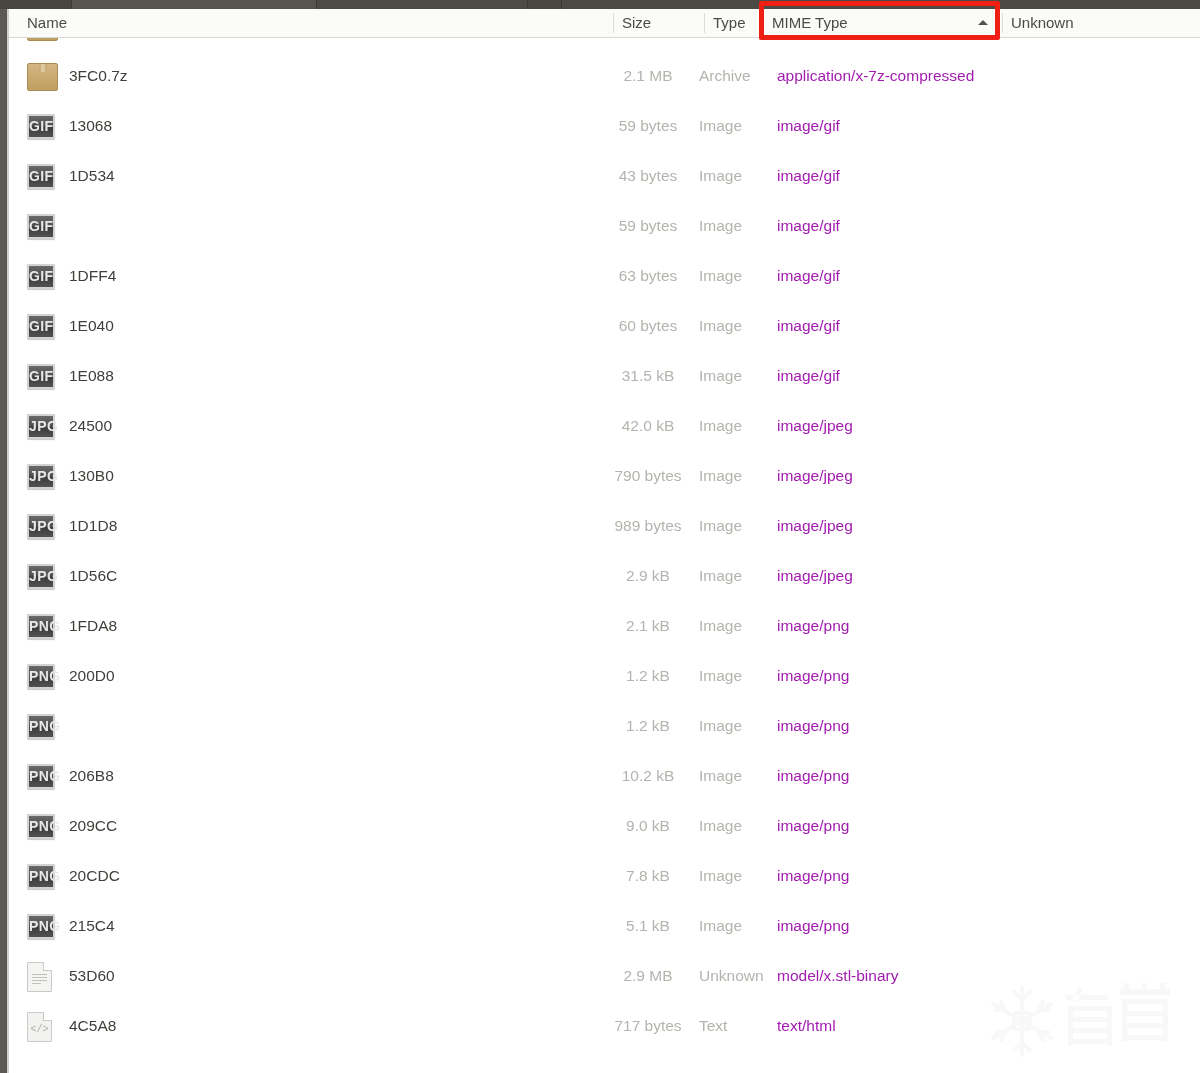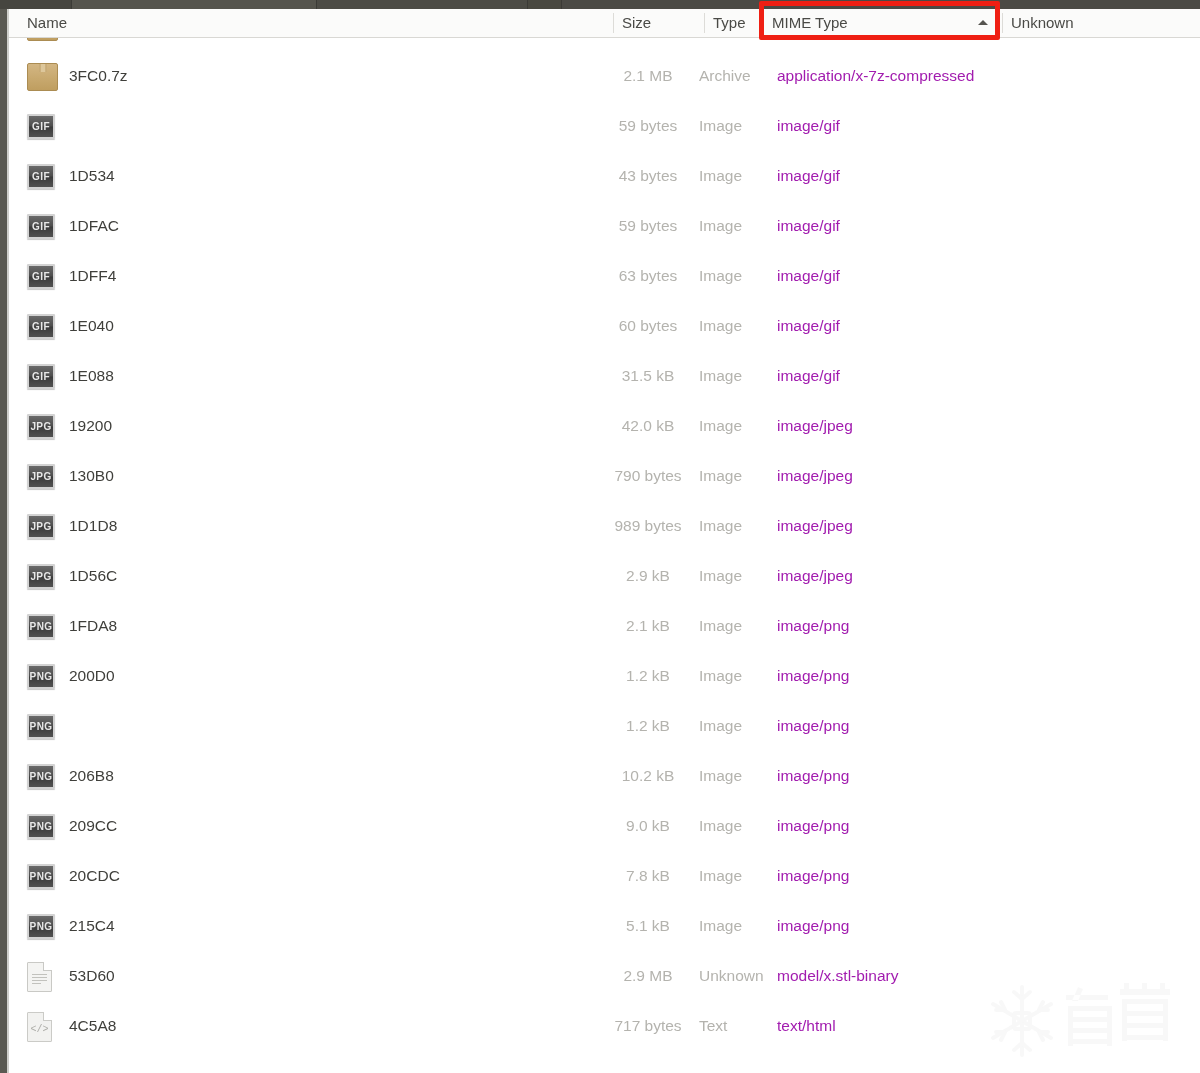--- a/index.html
+++ b/index.html
@@ -184,21 +184,21 @@
 
   
   .ic-img {
     top: 13px;
     width: 28px; height: 25px;
     background: linear-gradient(180deg,#6a6a6a 0%,#4d4d4d 48%,#3a3a3a 52%,#525252 100%);
     border: 2px solid #d3d3d3;
     border-radius: 1px;
     box-shadow: 0 1px 1px rgba(0,0,0,0.22);
     color: #e8e8e8;
-    font-size: 10px;
+    font-size: 14px;
     font-weight: bold;
     letter-spacing: 0.4px;
     text-align: center;
     line-height: 21px;
     font-family: "Liberation Sans", sans-serif;
   }
 
   
   .ic-doc {
     top: 11px;
@@ -308,34 +308,34 @@
       </div>
       <div class="row" style="top: 13px;">
         <div class="ficon ic-archive"></div>
         <div class="cell c-name">3FC0.7z</div>
         <div class="cell c-size">2.1 MB</div>
         <div class="cell c-type">Archive</div>
         <div class="cell c-mime">application/x-7z-compressed</div>
       </div>
       <div class="row" style="top: 63px;">
         <div class="ficon ic-img">GIF</div>
+        <div class="cell c-name">13068</div>
         <div class="cell c-size">59 bytes</div>
         <div class="cell c-type">Image</div>
         <div class="cell c-mime">image/gif</div>
       </div>
       <div class="row" style="top: 113px;">
         <div class="ficon ic-img">GIF</div>
         <div class="cell c-name">1D534</div>
         <div class="cell c-size">43 bytes</div>
         <div class="cell c-type">Image</div>
         <div class="cell c-mime">image/gif</div>
       </div>
       <div class="row" style="top: 163px;">
         <div class="ficon ic-img">GIF</div>
-        <div class="cell c-name">1DFAC</div>
         <div class="cell c-size">59 bytes</div>
         <div class="cell c-type">Image</div>
         <div class="cell c-mime">image/gif</div>
       </div>
       <div class="row" style="top: 213px;">
         <div class="ficon ic-img">GIF</div>
         <div class="cell c-name">1DFF4</div>
         <div class="cell c-size">63 bytes</div>
         <div class="cell c-type">Image</div>
         <div class="cell c-mime">image/gif</div>
@@ -349,21 +349,21 @@
       </div>
       <div class="row" style="top: 313px;">
         <div class="ficon ic-img">GIF</div>
         <div class="cell c-name">1E088</div>
         <div class="cell c-size">31.5 kB</div>
         <div class="cell c-type">Image</div>
         <div class="cell c-mime">image/gif</div>
       </div>
       <div class="row" style="top: 363px;">
         <div class="ficon ic-img">JPG</div>
-        <div class="cell c-name">19200</div>
+        <div class="cell c-name">24500</div>
         <div class="cell c-size">42.0 kB</div>
         <div class="cell c-type">Image</div>
         <div class="cell c-mime">image/jpeg</div>
       </div>
       <div class="row" style="top: 413px;">
         <div class="ficon ic-img">JPG</div>
         <div class="cell c-name">130B0</div>
         <div class="cell c-size">790 bytes</div>
         <div class="cell c-type">Image</div>
         <div class="cell c-mime">image/jpeg</div>

